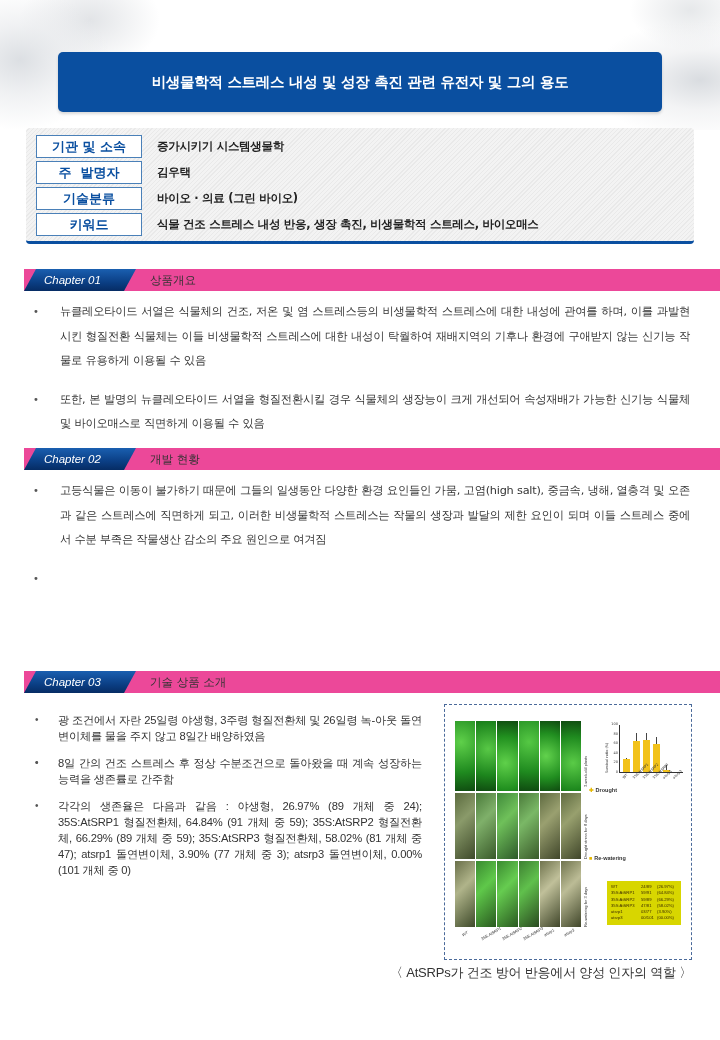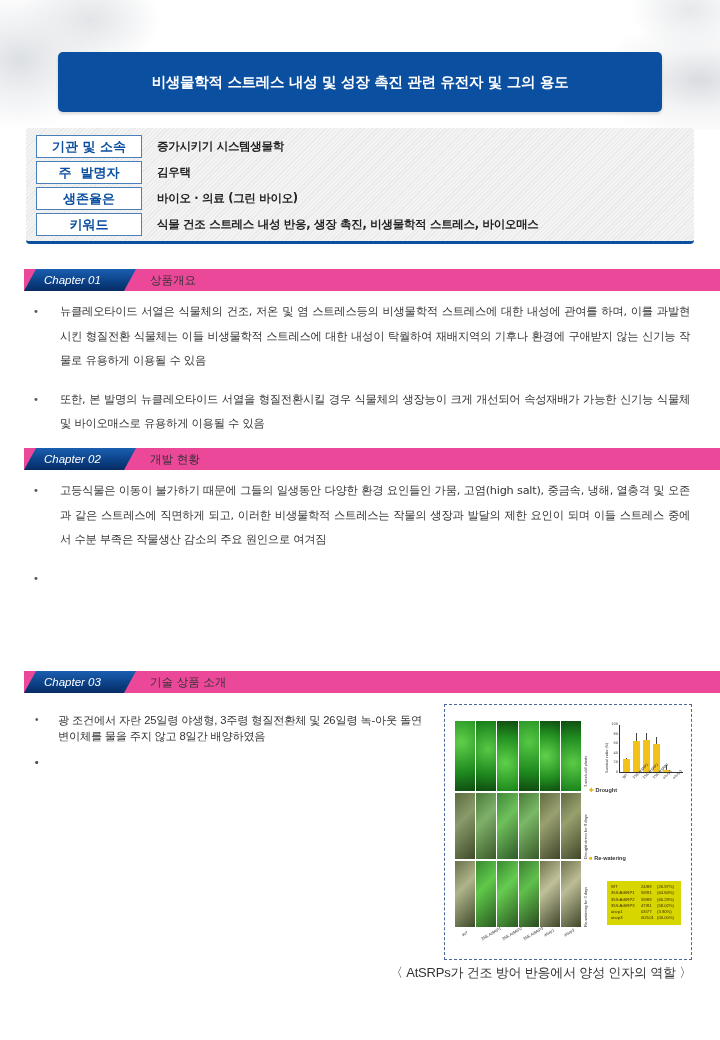--- a/index.html
+++ b/index.html
@@ -119,41 +119,41 @@
 <div class="info-box">
   <div class="info-row" style="top:7px;">
     <div class="info-label">기관 및 소속</div>
     <div class="info-value">증가시키기 시스템생물학</div>
   </div>
   <div class="info-row" style="top:33px;">
     <div class="info-label" style="white-space:pre;">주  발명자</div>
     <div class="info-value">김우택</div>
   </div>
   <div class="info-row" style="top:59px;">
-    <div class="info-label">생존율은</div>
+    <div class="info-label">기술분류</div>
     <div class="info-value">바이오 · 의료 (그린 바이오)</div>
   </div>
   <div class="info-row" style="top:85px;">
     <div class="info-label">키워드</div>
     <div class="info-value">식물 건조 스트레스 내성 반응, 생장 촉진, 비생물학적 스트레스, 바이오매스</div>
   </div>
 </div>
 
 <div class="chapter" style="top:269px;">
   <div class="chapter-tab">Chapter 01</div>
   <div class="chapter-title">상품개요</div>
 </div>
 <div class="bullets" style="top:300px;">
   <div class="bullet">
     <span class="dot">•</span>
     <span>뉴클레오타이드 서열은 식물체의 건조, 저온 및 염 스트레스등의 비생물학적 스트레스에 대한 내성에 관여를 하며, 이를 과발현시킨 형질전환 식물체는 이들 비생물학적 스트레스에 대한 내성이 탁월하여 재배지역의 기후나 환경에 구애받지 않는 신기능 작물로 유용하게 이용될 수 있음</span>
   </div>
   <div class="bullet" style="margin-top:14px;">
     <span class="dot">•</span>
-    <span>또한, 본 발명의 뉴클레오타이드 서열을 형질전환시킬 경우 식물체의 생장능이 크게 개선되어 속성재배가 가능한 신기능 식물체 및 바이오매스로 유용하게 이용될 수 있음</span>
+    <span>또한, 본 발명의 뉴클레오타이드 서열을 형질전환시킬 경우 식물체의 생장능이 크게 개선되어 속성재배가 가능한 신기능 식물체 및 바이오매스로 직면하게 이용될 수 있음</span>
   </div>
 </div>
 
 <div class="chapter" style="top:448px;">
   <div class="chapter-tab">Chapter 02</div>
   <div class="chapter-title">개발 현황</div>
 </div>
 <div class="bullets" style="top:479px;">
   <div class="bullet">
     <span class="dot">•</span>
@@ -171,23 +171,25 @@
 <div class="bullets3" style="top:712px;">
   <div class="bullet3">
     <span class="dot">•</span>
     <span>광 조건에서 자란 25일령 야생형, 3주령 형질전환체 및 26일령 녹-아웃 돌연변이체를 물을 주지 않고 8일간 배양하였음</span>
   </div>
   <div class="bullet3">
     <span class="dot">•</span>
   </div>
   <div class="bullet3">
     <span class="dot">•</span>
+    <span>8일 간의 건조 스트레스 후 정상 수분조건으로 돌아왔을 때 계속 성장하는 능력을 생존률로 간주함</span>
   </div>
   <div class="bullet3">
     <span class="dot">•</span>
+    <span>각각의 생존율은 다음과 같음 : 야생형, 26.97% (89 개체 중 24); 35S:AtSRP1 형질전환체, 64.84% (91 개체 중 59); 35S:AtSRP2 형질전환체, 66.29% (89 개체 중 59); 35S:AtSRP3 형질전환체, 58.02% (81 개체 중 47); atsrp1 돌연변이체, 3.90% (77 개체 중 3); atsrp3 돌연변이체, 0.00% (101 개체 중 0)</span>
   </div>
 </div>
 
 <div class="figure">
   <div class="photo-grid">
     <div class="photo-row" style="height:70px;">
       <div class="photo-cell" style="background:radial-gradient(circle at 30% 30%,#5fd04a,#1f8a1f 60%,#0f4a10);"></div>
       <div class="photo-cell" style="background:radial-gradient(circle at 60% 40%,#58c846,#1d861d 60%,#0f4a10);"></div>
       <div class="photo-cell" style="background:radial-gradient(circle at 40% 60%,#5fd04a,#21901f 60%,#0f4a10);"></div>
       <div class="photo-cell" style="background:radial-gradient(circle at 50% 30%,#55c844,#1f8a1f 60%,#0f4a10);"></div>

